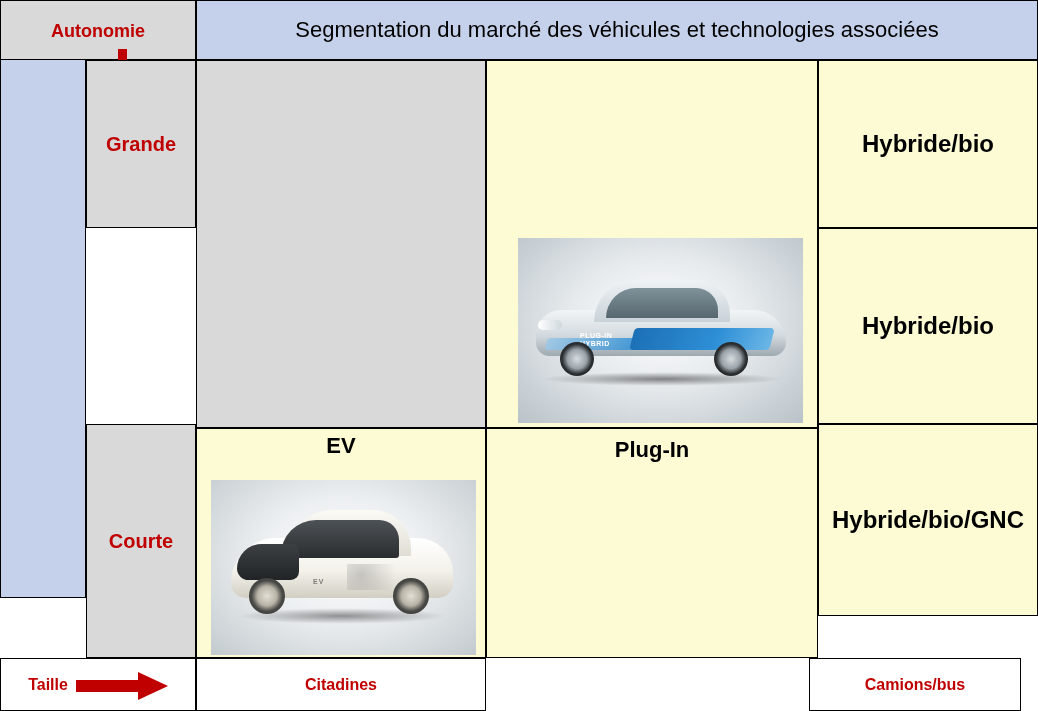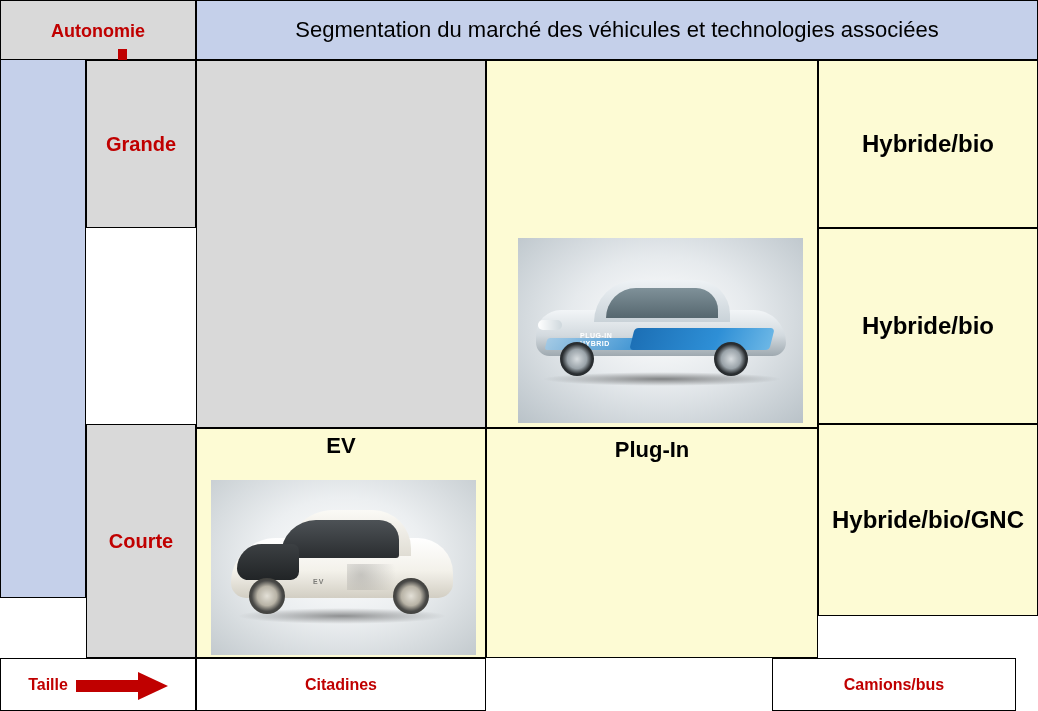--- a/index.html
+++ b/index.html
@@ -130,21 +130,21 @@
   .foot {
     top: 658px; height: 53px;
     background: #ffffff;
     font-weight: bold;
     font-size: 16px;
     color: #c00000;
   }
   .foot-taille    { left: 0px;   width: 196px; }
   .foot-citadines { left: 196px; width: 290px; }
   .foot-limo      { left: 486px; width: 332px; }
-  .foot-camions   { left: 772px; width: 244px; align-items: center; }
+  .foot-camions   { left: 809px; width: 212px; align-items: center; }
 
   .foot-taille .taille-word { margin-right: 8px; }
   .right-arrow {
     position: relative;
     width: 92px;
     height: 26px;
     flex: none;
   }
   .right-arrow .shaft {
     position: absolute;

